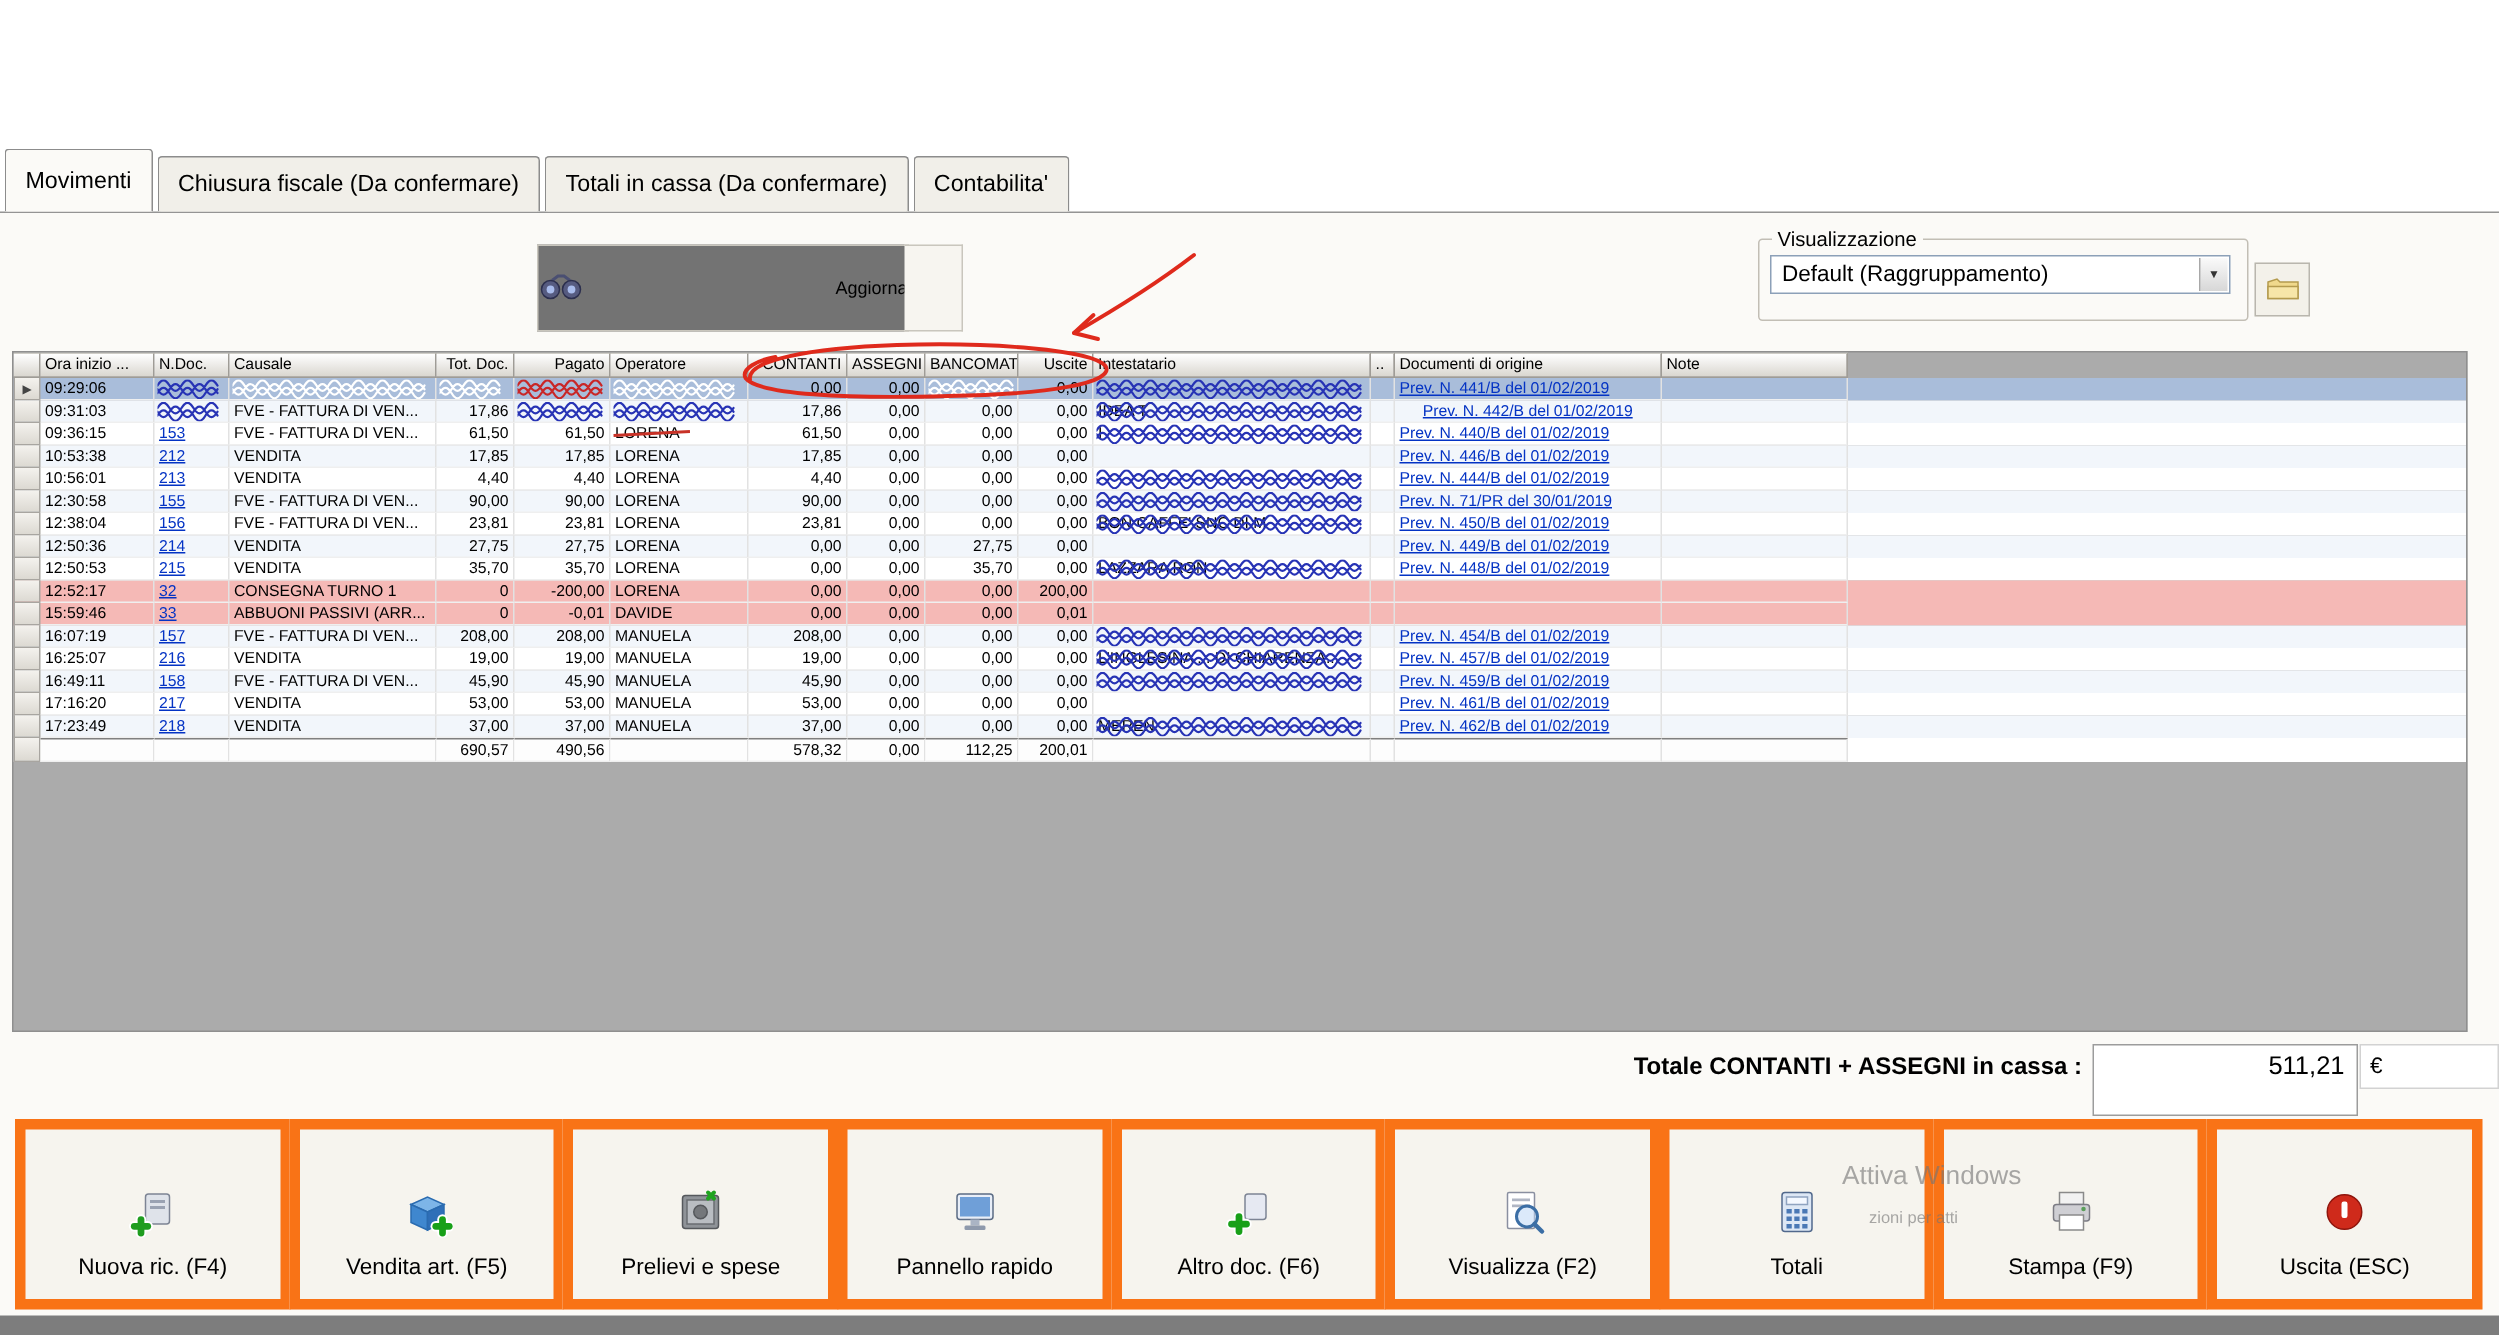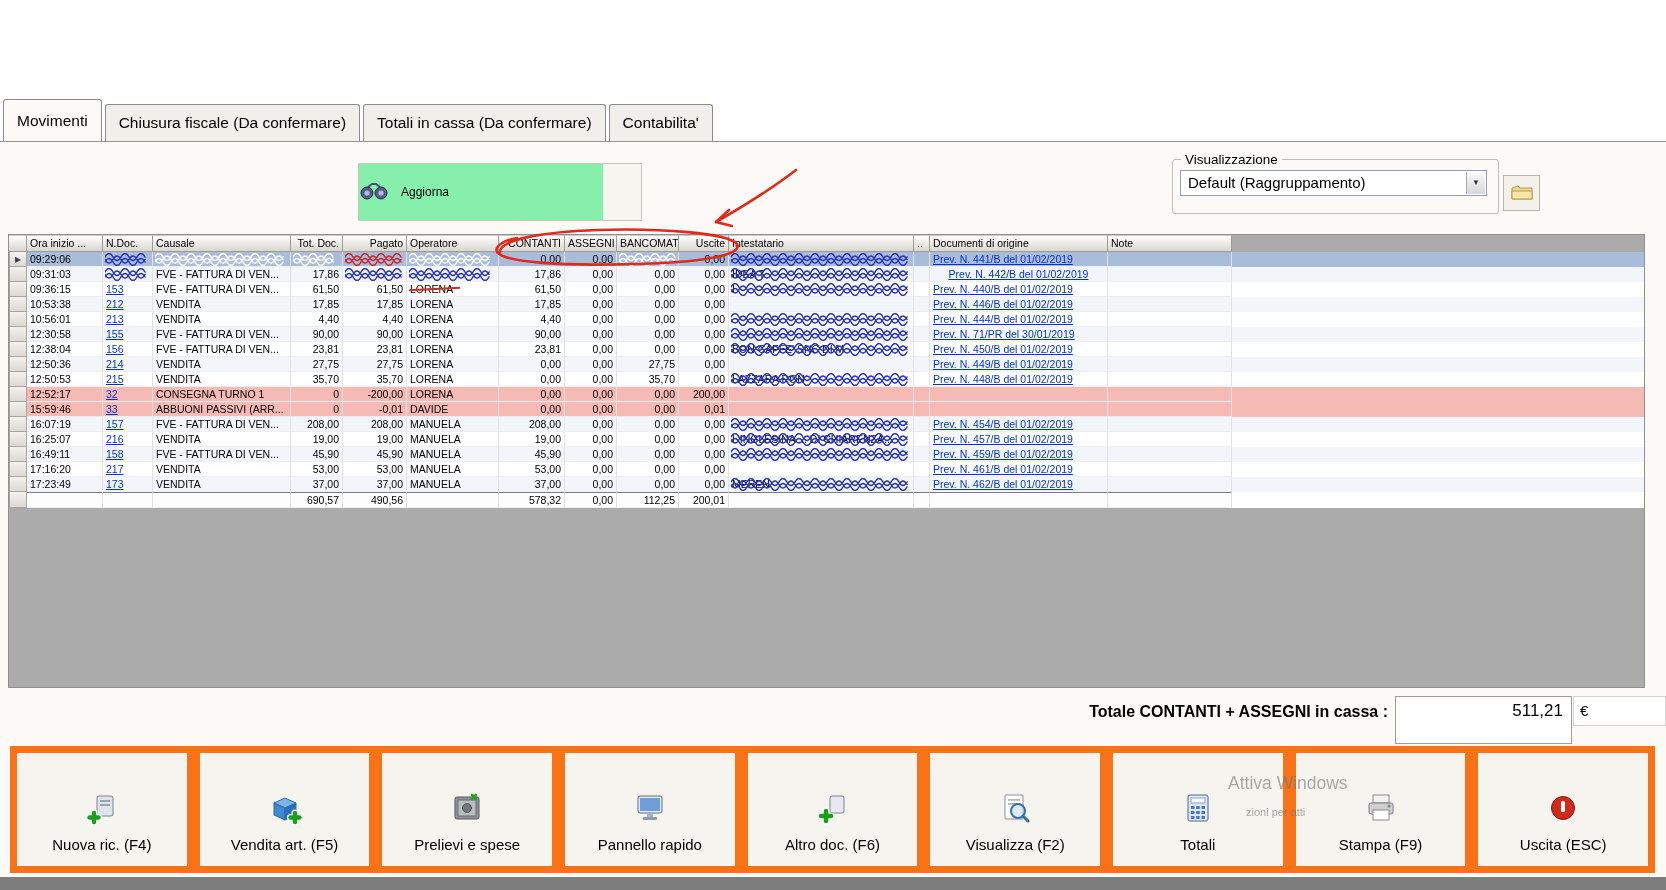--- a/index.html
+++ b/index.html
@@ -8,22 +8,22 @@
 
   
   .tabstrip{position:absolute;top:100px;left:0;width:100%;height:41px;display:flex;align-items:flex-end;padding-left:3px;z-index:3;}
   .tab{border:1px solid #8c8c8c;border-bottom:none;background:#f1efe9;padding:0 13px;height:36px;line-height:36px;
        font-size:15.5px;border-radius:3px 3px 0 0;margin-right:3px;cursor:pointer;white-space:nowrap;}
   .tab.active{background:#fbfaf7;height:41px;line-height:41px;}
 
   
   .content{position:absolute;top:141px;left:0;right:0;bottom:13px;background:#fbfaf7;border-top:1px solid #949494;}
 
-  .btn-aggiorna{position:absolute;left:358px;top:21px;width:246px;height:56px;background:#86efac;
-       border:1px solid #c9c6bd;display:flex;align-items:center;justify-content:flex-start;gap:12px;font-size:12px;cursor:pointer;}
+  .btn-aggiorna{position:absolute;left:358px;top:21px;width:246px;height:56px;background:#737373;
+       border:1px solid #c9c6bd;display:flex;align-items:center;justify-content:space-between;gap:12px;font-size:12px;cursor:pointer;}
   .panel-stub{position:absolute;left:603px;top:21px;width:38px;height:56px;background:#f7f5f0;border:1px solid #c9c6bd;border-left:none;}
 
   .viz{position:absolute;left:1172px;top:10px;width:325px;height:60px;border:1px solid #c2beb5;border-radius:3px;margin:0;padding:0;}
   .viz legend{font-size:13.5px;margin-left:8px;padding:0 4px;}
   .combo{position:relative;width:307px;height:26px;background:#fff;border:1px solid #8ca0b8;margin:3px 0 0 7px;
        line-height:24px;font-size:15px;padding-left:7px;box-sizing:border-box;cursor:pointer;}
   .combo-text{display:inline-block;max-width:270px;overflow:hidden;white-space:nowrap;}
   .combo-arrow{position:absolute;right:1px;top:1px;bottom:1px;width:18px;background:linear-gradient(#fafafa,#d7d7d7);
        border-left:1px solid #a8a8a8;font-size:8px;display:flex;align-items:center;justify-content:center;color:#333;}
   .folder-btn{position:absolute;left:1503px;top:33px;width:37px;height:36px;background:#f3f1ea;border:1px solid #b9b6ae;
@@ -459,21 +459,21 @@
             <div class="g-cell" style="width: 62px; min-width: 62px; text-align: right;"><span>0,00</span></div>
             <div class="g-cell" style="width: 50px; min-width: 50px; text-align: right;"><span>0,00</span></div>
             <div class="g-cell" style="width: 185px; min-width: 185px; text-align: left;"><span></span></div>
             <div class="g-cell" style="width: 16px; min-width: 16px; text-align: left;"><span></span></div>
             <div class="g-cell" style="width: 178px; min-width: 178px; text-align: left;"><span class="g-link">Prev. N. 461/B del 01/02/2019</span></div>
             <div class="g-cell" style="width: 124px; min-width: 124px; text-align: left;"><span></span></div>
           </div>
           <div class="g-row alt">
             <div class="g-ind-row"></div>
             <div class="g-cell" style="width: 76px; min-width: 76px; text-align: left;"><span>17:23:49</span></div>
-            <div class="g-cell" style="width: 50px; min-width: 50px; text-align: left;"><span class="g-link">173</span></div>
+            <div class="g-cell" style="width: 50px; min-width: 50px; text-align: left;"><span class="g-link">218</span></div>
             <div class="g-cell" style="width: 138px; min-width: 138px; text-align: left;"><span>VENDITA</span></div>
             <div class="g-cell" style="width: 52px; min-width: 52px; text-align: right;"><span>37,00</span></div>
             <div class="g-cell" style="width: 64px; min-width: 64px; text-align: right;"><span>37,00</span></div>
             <div class="g-cell" style="width: 92px; min-width: 92px; text-align: left;"><span>MANUELA</span></div>
             <div class="g-cell" style="width: 66px; min-width: 66px; text-align: right;"><span>37,00</span></div>
             <div class="g-cell" style="width: 52px; min-width: 52px; text-align: right;"><span>0,00</span></div>
             <div class="g-cell" style="width: 62px; min-width: 62px; text-align: right;"><span>0,00</span></div>
             <div class="g-cell" style="width: 50px; min-width: 50px; text-align: right;"><span>0,00</span></div>
             <div class="g-cell" style="width: 185px; min-width: 185px; text-align: left;"><span>MEREN</span><span class="scrib">
                 <svg width="181" height="13" viewBox="0 0 181 13" style="position:absolute;left:2px;top:1px">

